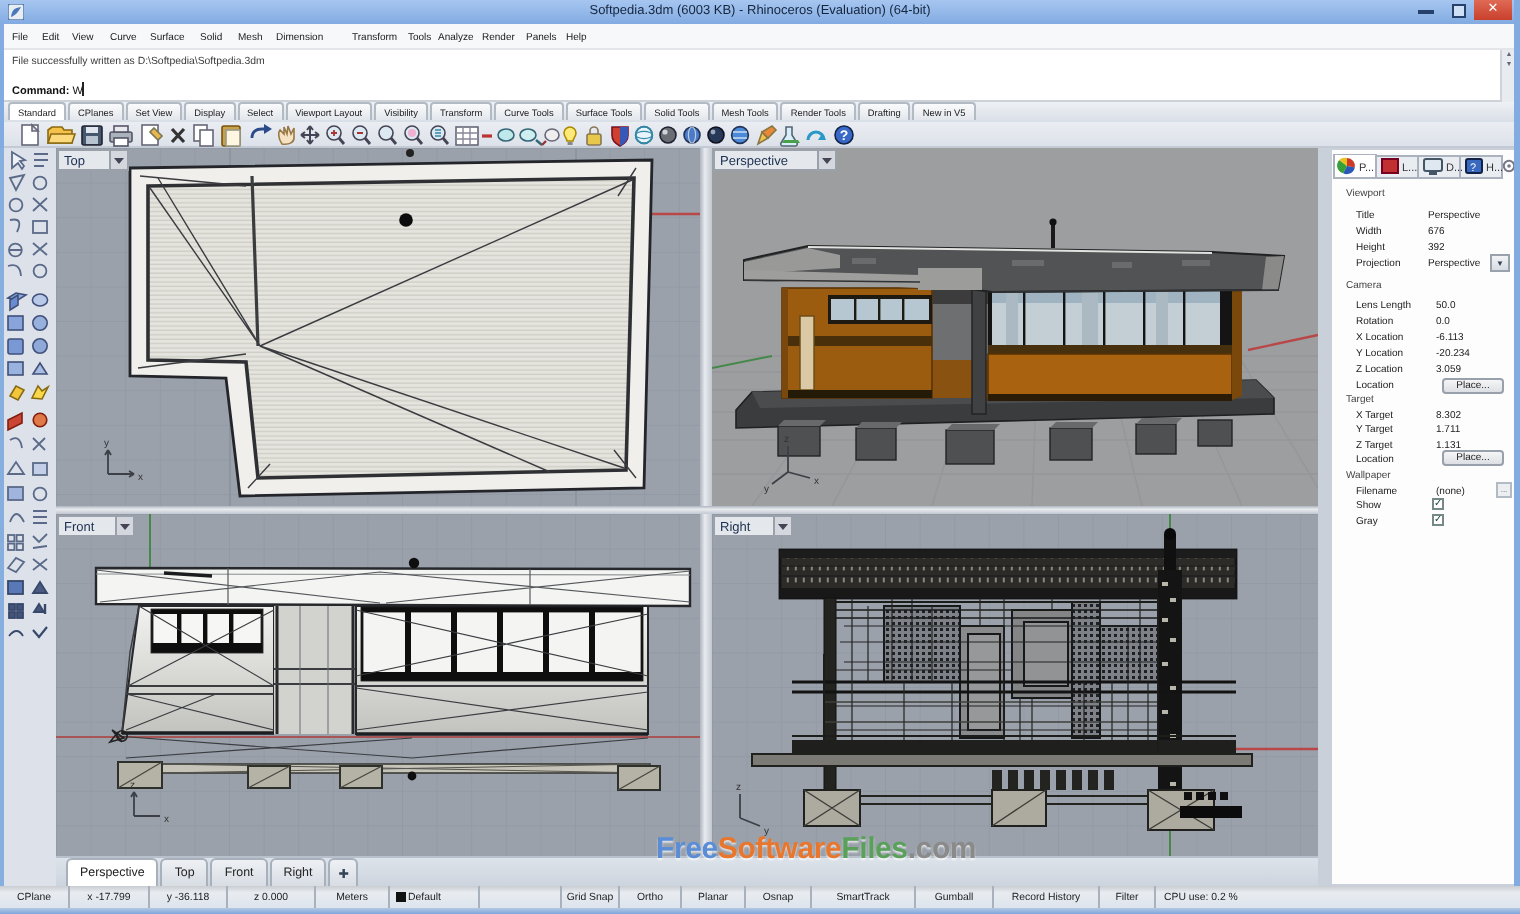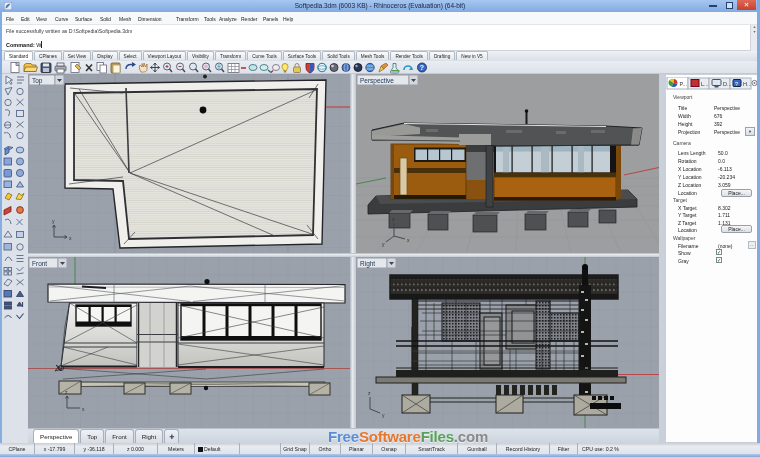--- a/index.html
+++ b/index.html
@@ -19,21 +19,21 @@
 .ttab{display:inline-block;font-size:4.7px;color:#222;background:linear-gradient(#fafbfc,#e2e6ec);border:1px solid #b2bac4;border-bottom:none;border-radius:2px 2px 0 0;padding:2px 4px 0 4px;height:9px;margin-right:1px;vertical-align:top;}
 .ttab.act{background:#fff;}
 #toolbar{left:2px;top:61px;width:756px;height:13px;background:linear-gradient(#eaedf2,#dde2ea);border-bottom:1px solid #c3cad4;}
 #gapstrip{left:659px;top:74px;width:6px;height:369px;background:#c9d0da;}
 #vptabs{left:28px;top:428px;width:631px;height:15px;background:linear-gradient(#dde3ea,#ccd4de);border-top:1px solid #b8c0cc;}
 .vtab{display:inline-block;font-size:6.2px;color:#222;background:linear-gradient(#eef0f4,#d8dde4);border:1px solid #a8b0bc;border-bottom:none;border-radius:3px 3px 0 0;padding:3px 6px 0 6px;height:14px;margin-right:1px;vertical-align:top;}
 .vtab.act{background:#fff;}
 #statusbar{left:0;top:443px;width:760px;height:11px;background:linear-gradient(#c9ccd1,#e8ecf1 30%,#dde4ec);font-size:5.2px;color:#222;}
 .sc{position:absolute;top:0;height:11px;border-right:1px solid #a9b1bd;padding-top:3px;text-align:center;}
 #botborder{left:0;top:454px;width:760px;height:3px;background:linear-gradient(#b5c8e2,#7ea7dd);}
-#watermark{left:328px;top:428px;font-size:15px;font-weight:bold;letter-spacing:-0.2px;text-shadow:0 1px 1px rgba(255,255,255,0.7);}
+#watermark{left:328px;top:416px;font-size:15px;font-weight:bold;letter-spacing:-0.2px;text-shadow:0 1px 1px rgba(255,255,255,0.7);}
 </style></head><body>
 <div id="win">
 <div class="abs" style="left:0;top:0;width:2px;height:457px;background:#82abe2;"></div>
 <div class="abs" id="titlebar"></div>
 <div class="abs" id="title">Softpedia.3dm (6003 KB) - Rhinoceros (Evaluation) (64-bit)</div>
 <svg class="abs" id="wicon" viewBox="0 0 8 8">
       <rect x="0" y="0" width="8" height="8" rx="1" fill="#e8edf4" stroke="#5a7aa8" stroke-width="0.8"></rect>
       <path d="M1.5,6.5 C2,3 3,2 6.5,1.5 C5,4 4,5.5 1.5,6.5Z" fill="#4a78b8"></path>
     </svg>
 <div class="abs" id="btnmin"></div>

